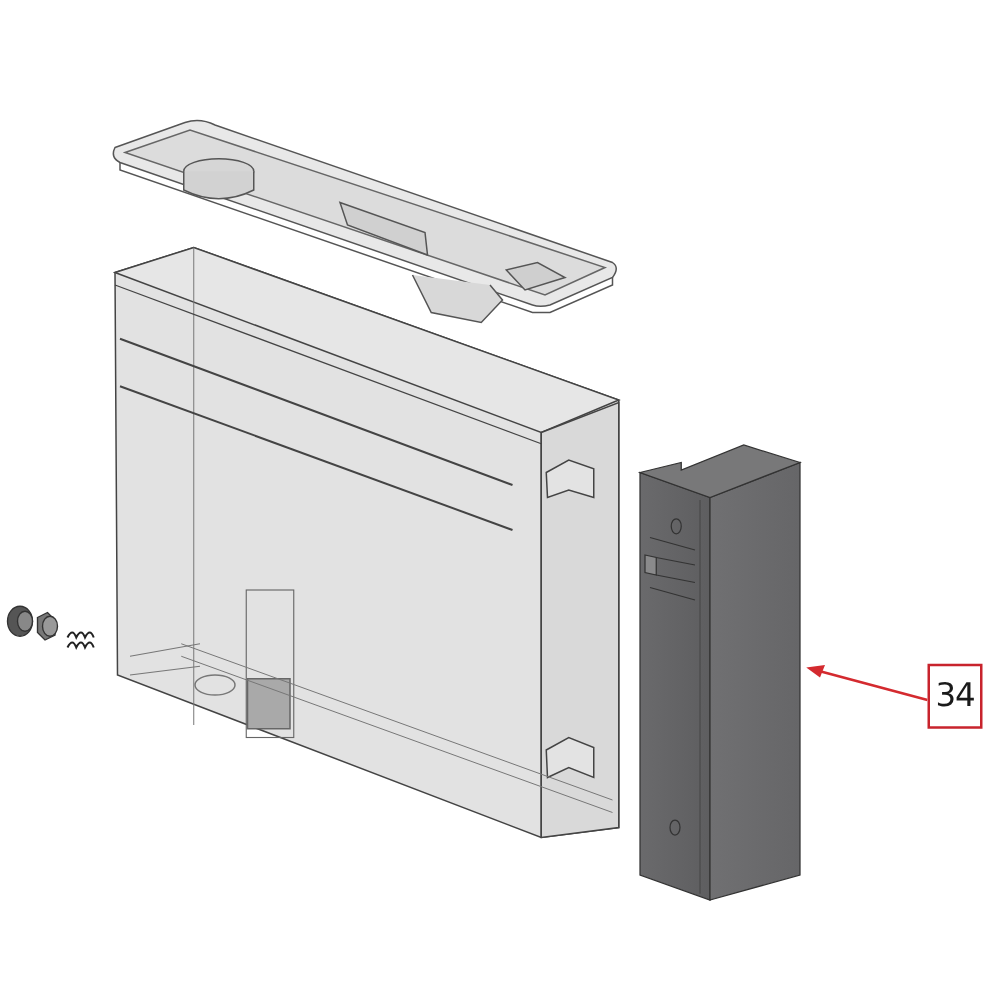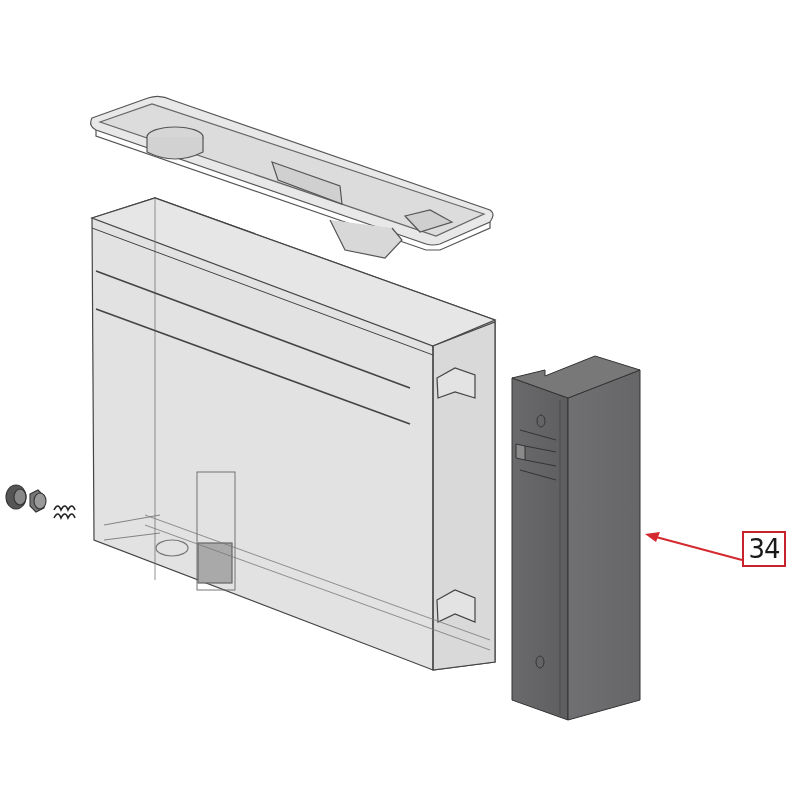--- a/index.html
+++ b/index.html
@@ -1,19 +1,19 @@
 <!DOCTYPE html>
 <html><head>
   <meta charset="utf-8">
   <style>
     html, body { margin: 0; padding: 0; background: #ffffff; }
     body { width: 800px; height: 800px; position: relative; overflow: hidden; font-family: "Liberation Sans", sans-serif; }
     #canvas { position: absolute; left: 0; top: 0; width: 800px; height: 800px; }
     .callout {
-      position: absolute; left: 742px; top: 531px; width: 44px; height: 36px;
+      position: absolute; left: 742px; top: 531px; width: 44px; height: 52px;
       border: 2px solid #c8232c; background: #fff; box-sizing: border-box;
       display: flex; align-items: center; justify-content: center;
       font-family: "DejaVu Sans", sans-serif; font-size: 26px; color: #1a1a1a; letter-spacing: -1px;
     }
   </style>
 </head>
 <body>
 
 <svg id="canvas" viewBox="0 0 800 800" xmlns="http://www.w3.org/2000/svg">
   <defs>

